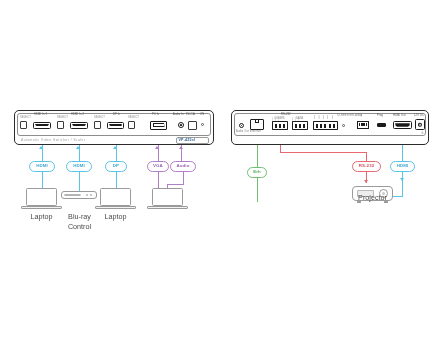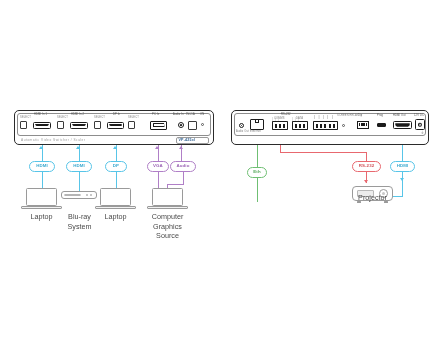--- a/index.html
+++ b/index.html
@@ -254,31 +254,28 @@
 
   <div class="laptop-screen" style="left:26px;top:188px;width:31px;height:18px;"></div>
   <div class="laptop-base" style="left:21px;top:206px;width:41px;height:3px;"></div>
   <div class="dev-label" style="left:14px;top:212px;width:55px;">Laptop</div>
 
   <div class="bluray" style="left:61px;top:191px;width:36px;height:7.5px;"></div>
   <div class="bluray-tray" style="left:64px;top:193.5px;width:17px;height:2.8px;"></div>
   <div class="bluray-dot" style="left:86px;top:194px;width:2px;height:2px;"></div>
   <div class="bluray-dot" style="left:90px;top:194px;width:2px;height:2px;"></div>
   <div class="dev-label" style="left:52px;top:212px;width:55px;">Blu-ray
-System</div>
+Control</div>
 
   <div class="laptop-screen" style="left:100px;top:188px;width:31px;height:18px;"></div>
   <div class="laptop-base" style="left:95px;top:206px;width:41px;height:3px;"></div>
   <div class="dev-label" style="left:88px;top:212px;width:55px;">Laptop</div>
 
   <div class="laptop-screen" style="left:152px;top:188px;width:31px;height:18px;"></div>
   <div class="laptop-base" style="left:147px;top:206px;width:41px;height:3px;"></div>
-  <div class="dev-label" style="left:140px;top:212px;width:55px;">Computer
-Graphics
-Source</div>
 
   <div class="chassis" style="left:231px;top:110px;width:198px;height:35px;"></div>
   <div class="chassis-inner" style="left:234px;top:113px;width:192px;height:23px;"></div>
 
   <div class="silk" style="left:236px;top:131px;">Audio Out</div>
   <div class="silk" style="left:250px;top:131px;">Ethernet</div>
   <div class="silk silk-dark" style="left:281px;top:113.5px;">RS-232</div>
   <div class="silk" style="left:274px;top:117.5px;">COMMS</div>
   <div class="silk" style="left:296px;top:117.5px;">DATA</div>
   <div class="silk" style="left:337px;top:115px;">SCREEN RELAY</div>

